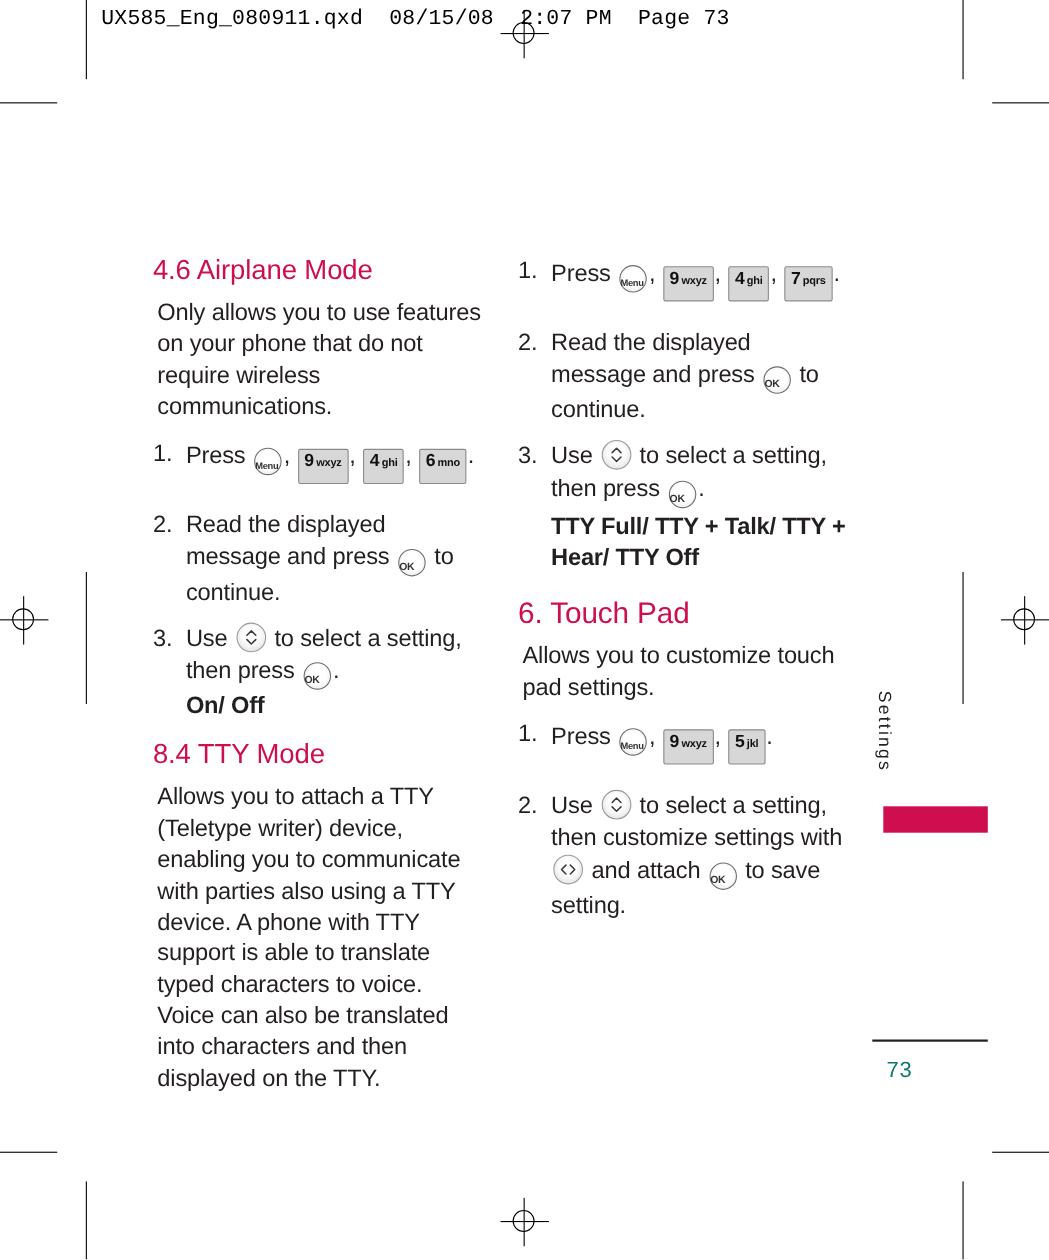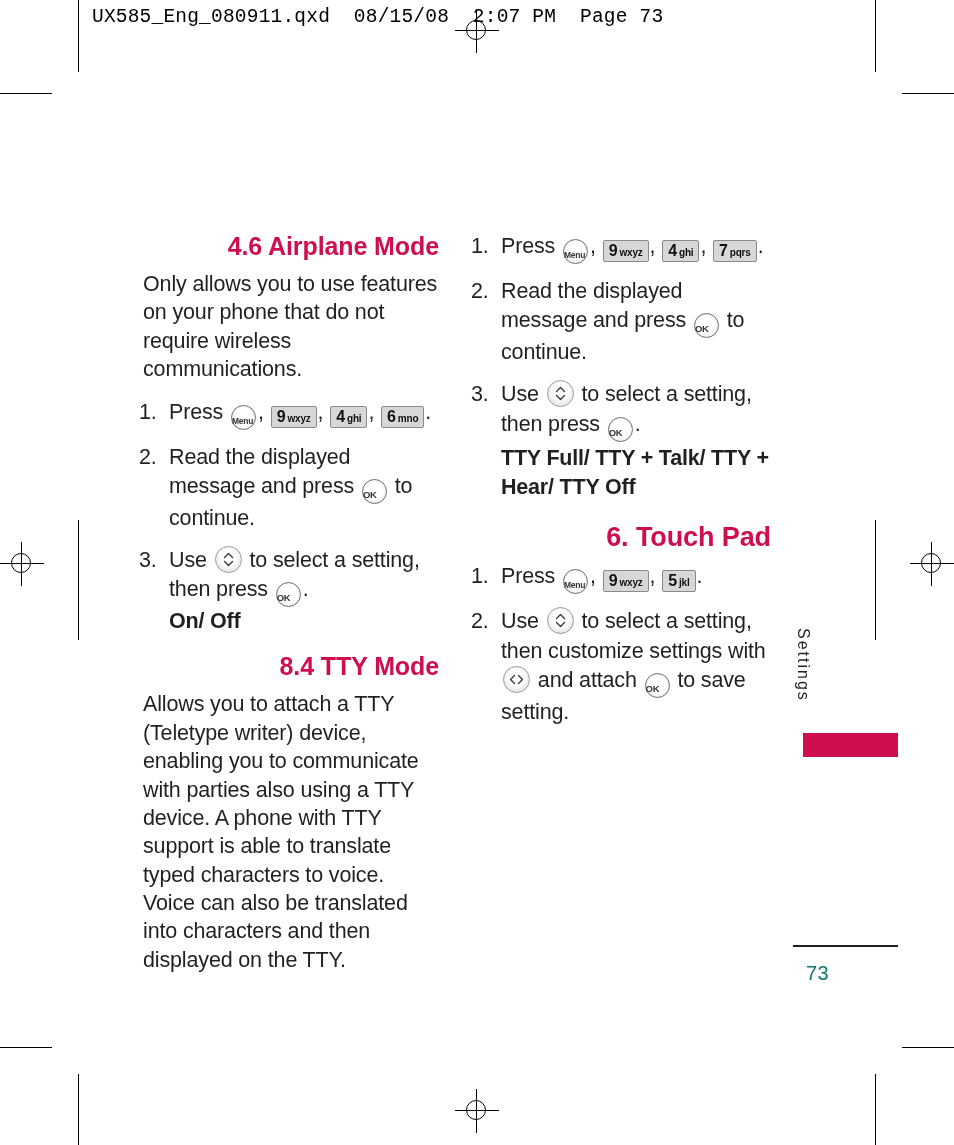--- a/index.html
+++ b/index.html
@@ -62,25 +62,24 @@
   .col {
     position: absolute;
     top: 232px;
   }
   .col-left  { left: 139px; width: 300px; }
   .col-right { left: 471px; width: 300px; }
 
   h2.section {
     margin: 0 0 10px 0;
     font-size: 25px;
-    font-weight: 700;
+    font-weight: 400;
     color: #ce0e4f;
     letter-spacing: -0.1px;
     line-height: 1.12;
-    text-align: right;
   }
   h2.section.tight { margin-top: 0; }
 
   p.body {
     margin: 0 0 14px 4px;
     font-size: 21.5px;
     line-height: 1.32;
     letter-spacing: -0.15px;
     color: #231f20;
   }
@@ -110,24 +109,24 @@
   }
   .opts.indent { margin-top: 2px; }
 
   
   .key {
     display: inline-block;
     vertical-align: -3px;
     background: #d7d7d7;
     border: 1px solid #8a8a8a;
     border-radius: 2px;
-    padding: 0 5px 1px 5px;
+    padding: 0 5px 11px 5px;
     line-height: 17px;
     height: 19px;
-    margin: 0 1px;
+    margin: 10px 1px;
     white-space: nowrap;
   }
   .key .d {
     font-size: 16px;
     font-weight: bold;
     color: #111;
   }
   .key .l {
     font-size: 10px;
     font-weight: bold;
@@ -309,20 +308,21 @@
             <path d="M8.5 14.5 L12.5 18.5 L16.5 14.5" fill="none" stroke="#3a3a3a" stroke-width="1.4" stroke-linecap="round" stroke-linejoin="round"></path>
           </svg>
       </span>
       <span>to select a setting, then press</span>
       <span class="rkey ok"><span class="t">OK</span></span><span>.</span>
       <span class="opts indent">TTY Full/ TTY + Talk/ TTY + Hear/ TTY Off</span>
     </li>
   </ol>
 
   <h2 class="section" style="font-size:27px; margin-top:20px;">6. Touch Pad</h2>
+  <p class="body">Allows you to customize touch pad settings.</p>
 
   <ol class="steps">
     <li>
       <span class="num">1.</span><span>Press</span>
       <span class="rkey"><span class="t">Menu</span></span>,
       <span class="key"><span class="d">9</span><span class="l">wxyz</span></span>,
       <span class="key"><span class="d">5</span><span class="l">jkl</span></span><span>.</span>
     </li>
 
     <li>

